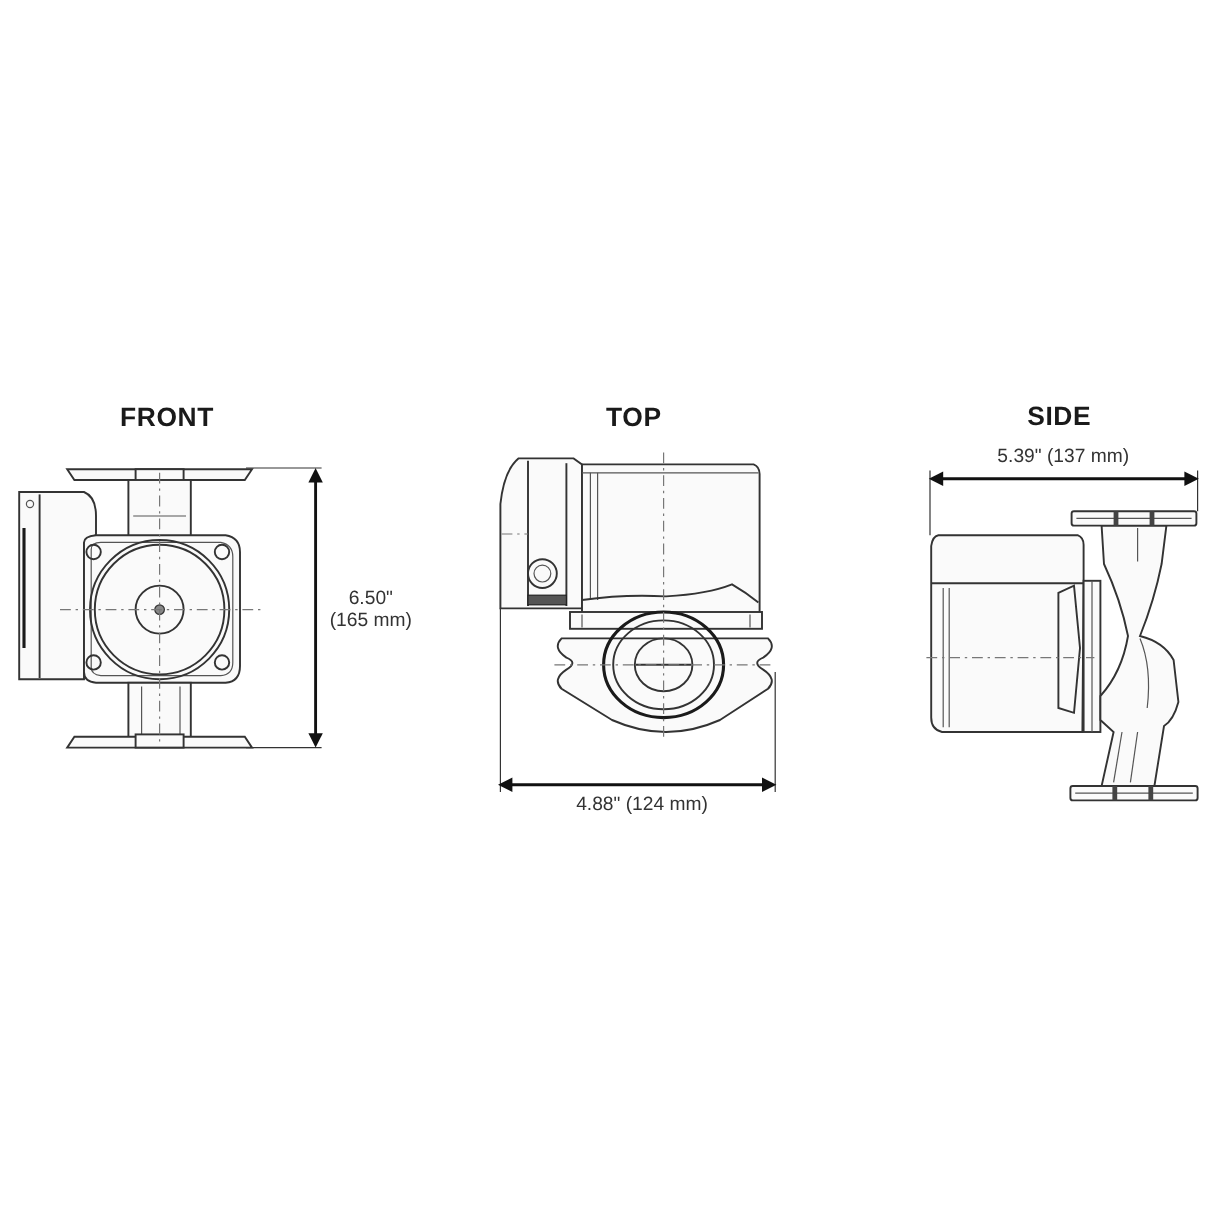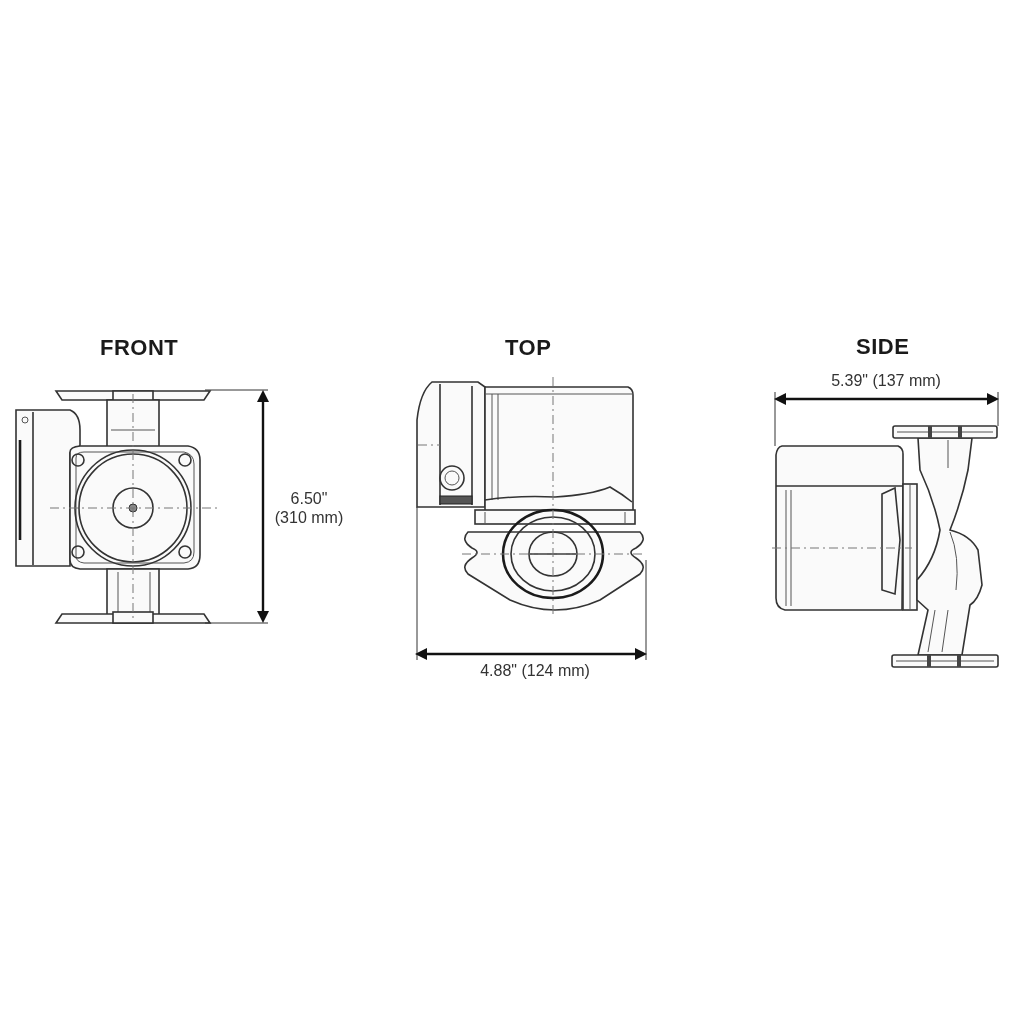--- a/index.html
+++ b/index.html
@@ -18,21 +18,21 @@
   </style>
 </head>
 <body>
 
 <div class="view-title" style="left:100px; top:335px;">FRONT</div>
 <div class="view-title" style="left:505px; top:335px;">TOP</div>
 <div class="view-title" style="left:856px; top:334px;">SIDE</div>
 
 <div class="dim-label" style="left:262px; top:489px; width:94px;">
   <div>6.50"</div>
-  <div>(310 mm)</div>
+  <div>(165 mm)</div>
 </div>
 <div class="dim-label" style="left:445px; top:661px; width:180px;">4.88" (124 mm)</div>
 <div class="dim-label" style="left:796px; top:371px; width:180px;">5.39" (137 mm)</div>
 
 <svg width="1024" height="1024" viewBox="0 0 1024 1024">
 
   <g>
     <path class="body-fill" d="M56 391 L210 391 L204 400 L62 400 Z"></path>
     <rect class="body-fill" x="113" y="391" width="40" height="10"></rect>
     <rect class="body-fill" x="107" y="400" width="52" height="50"></rect>

